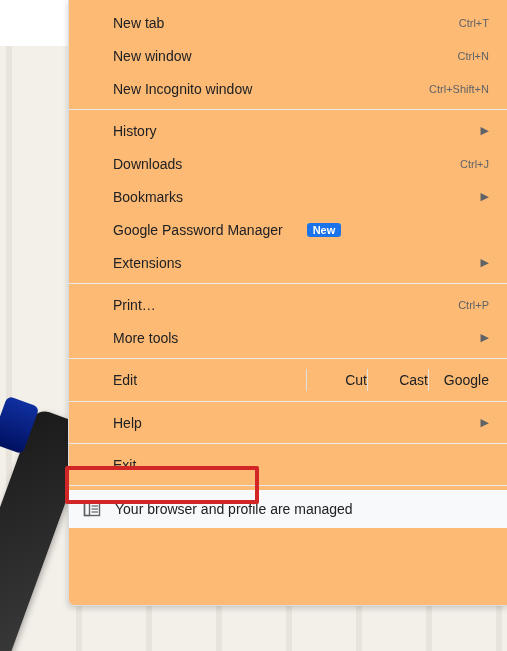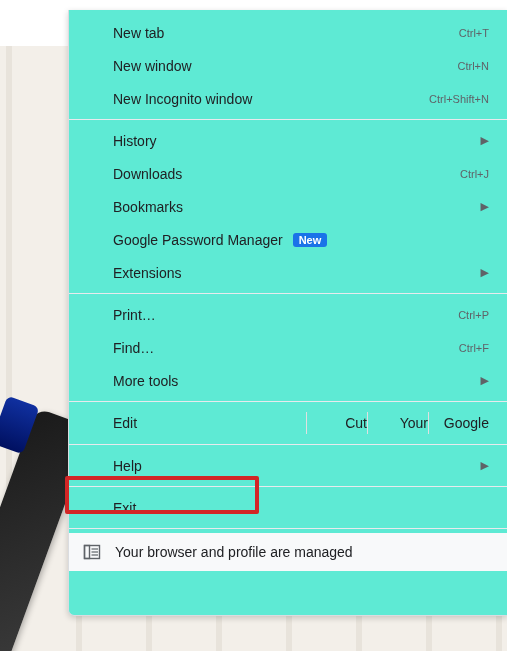--- a/index.html
+++ b/index.html
@@ -8,32 +8,32 @@
     background:
       repeating-linear-gradient(90deg,#f3efe9 0 6px,#e8e3db 6px 12px,#f3efe9 12px 70px),
       #efeae3;
   }
   .topstrip{position:absolute;left:0;top:0;width:507px;height:46px;background:#fff;}
   .pen{position:absolute;left:-10px;top:410px;width:60px;height:260px;
     background:linear-gradient(135deg,#1a1a1a,#3a3a3a);transform:rotate(20deg);
     border-radius:14px;box-shadow:2px 2px 6px rgba(0,0,0,.3);}
   .clip{position:absolute;left:-2px;top:400px;width:34px;height:50px;
     background:linear-gradient(#1030a0,#001060);border-radius:6px;transform:rotate(20deg);}
-  .menu{position:absolute;left:68px;top:10px;width:438px;height:605px;background:#5eead4;
+  .menu{position:absolute;left:68px;top:0;width:438px;height:605px;background:#fdba74;
     border:1px solid #dadce0;border-top:none;border-right:none;
     border-radius:0 0 0 6px;
     box-shadow:0 2px 6px rgba(0,0,0,.18);}
   .row{display:flex;align-items:center;height:33px;padding:0 18px 0 44px;
     position:relative;cursor:default;}
   .lbl{flex:1;white-space:nowrap;}
   .sc{color:#5f6368;font-size:11px;}
   .arw{color:#5f6368;font-size:11px;position:absolute;right:18px;}
   .sep{height:1px;background:#e8eaed;margin:4px 0;}
   .badge{background:#1a73e8;color:#fff;font-size:11px;font-weight:600;
-    padding:1px 6px;border-radius:3px;margin-left:10px;}
+    padding:1px 6px;border-radius:3px;margin-left:24px;}
   .zoomrow{height:36px;}
   .zgroup{display:flex;align-items:center;}
   .zbox{width:32px;text-align:center;color:#5f6368;font-size:18px;line-height:1;}
   .zval{width:50px;text-align:center;}
   .zdiv{width:1px;height:22px;background:#e0e0e0;margin:0 8px;}
   .fs{width:18px;height:18px;margin-left:6px;}
   .editrow{height:34px;}
   .ebtns{display:flex;align-items:center;}
   .ediv{width:1px;height:22px;background:#e0e0e0;}
   .ebtn{width:60px;text-align:right;}
@@ -95,37 +95,33 @@
   </div>
 
 
   <div class="sep"></div>
 
   <div class="row">
     <span class="lbl">Print…</span>
     <span class="sc">Ctrl+P</span>
   </div>
   <div class="row">
-    <span class="lbl">Find…</span>
-    <span class="sc">Ctrl+F</span>
-  </div>
-  <div class="row">
     <span class="lbl">More tools</span>
     <span class="arw">▶</span>
   </div>
 
   <div class="sep"></div>
 
   <div class="row editrow">
     <span class="lbl">Edit</span>
     <div class="ebtns">
       <span class="ediv"></span>
       <span class="ebtn">Cut</span>
       <span class="ediv"></span>
-      <span class="ebtn">Your</span>
+      <span class="ebtn">Cast</span>
       <span class="ediv"></span>
       <span class="ebtn">Google</span>
     </div>
   </div>
 
   <div class="sep"></div>
 
   <div class="row">
     <span class="lbl">Help</span>
     <span class="arw">▶</span>

